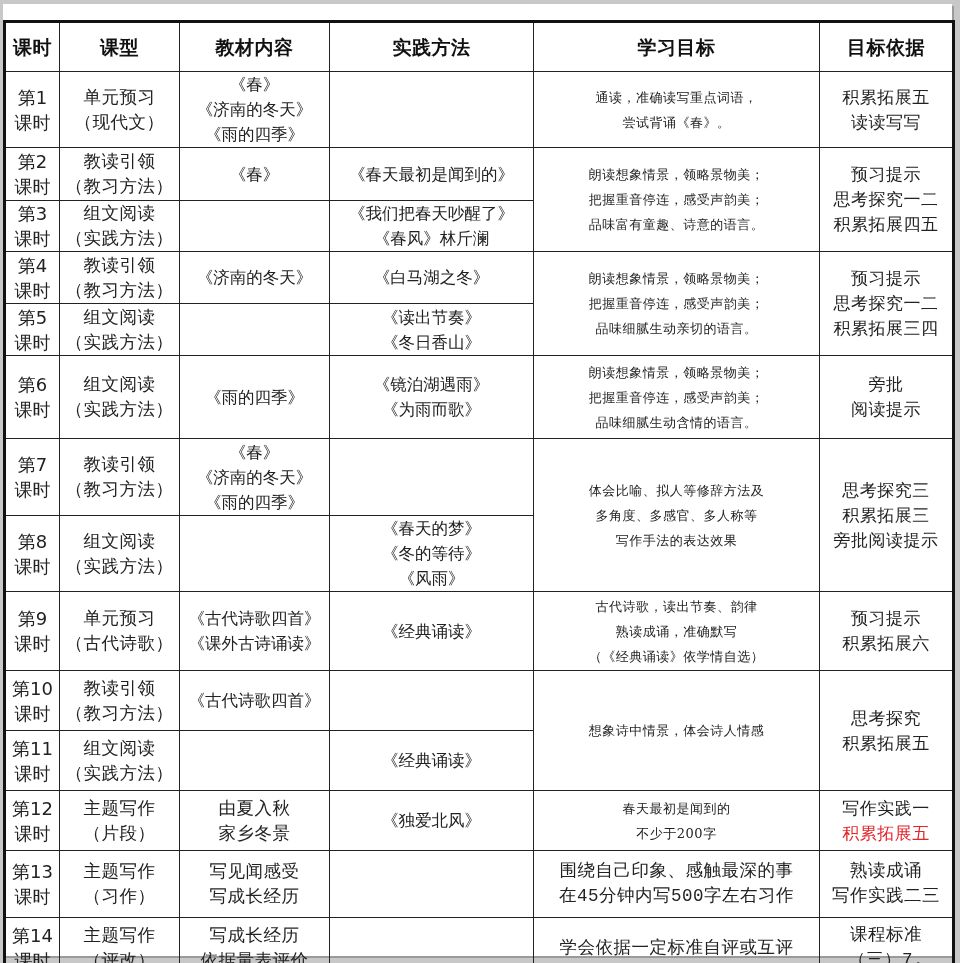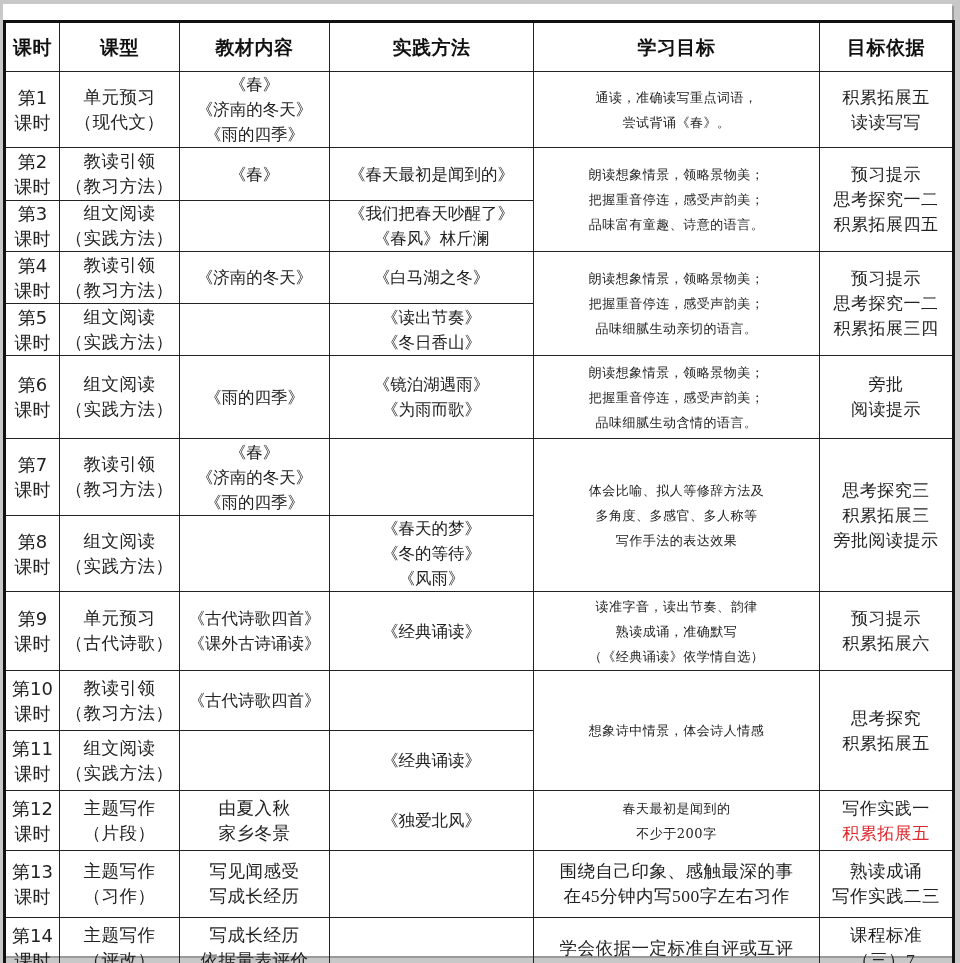--- a/index.html
+++ b/index.html
@@ -37,21 +37,21 @@
     font-family: "DejaVu Serif", "Liberation Serif", serif;
     font-weight: bold;
     font-size: 19px;
     color: #111;
   }
   .c1 { font-size: 18px; line-height: 25px; letter-spacing: 0; }
   .book { font-family: "DejaVu Serif", "Liberation Serif", serif; font-size: 16.5px; letter-spacing: 0; }
   .goal { font-family: "DejaVu Serif", "Liberation Serif", serif; font-size: 13px; }
   .basis { font-family: "DejaVu Serif", "Liberation Serif", serif; font-size: 17px; }
   .basis .red { color: #e0262b; }
-  .sans { font-family: Liberation Serif, serif; }
+  .sans { font-family: Liberation Mono, monospace; }
 </style>
 </head>
 <body>
 
 <div class="frame">
 <table>
   <colgroup>
     <col style="width:55px">
     <col style="width:120px">
     <col style="width:150px">
@@ -178,21 +178,21 @@
   </tr>
 
   <tr style="height:79px">
     <td class="c1">第9
 课时</td>
     <td>单元预习
 （古代诗歌）</td>
     <td class="book">《古代诗歌四首》
 《课外古诗诵读》</td>
     <td class="book">《经典诵读》</td>
-    <td class="goal">读准字音，读出节奏、韵律
+    <td class="goal">古代诗歌，读出节奏、韵律
 熟读成诵，准确默写
 （《经典诵读》依学情自选）</td>
     <td class="basis">预习提示
 积累拓展六</td>
   </tr>
 
   <tr style="height:60px">
     <td class="c1">第10
 课时</td>
     <td>教读引领

